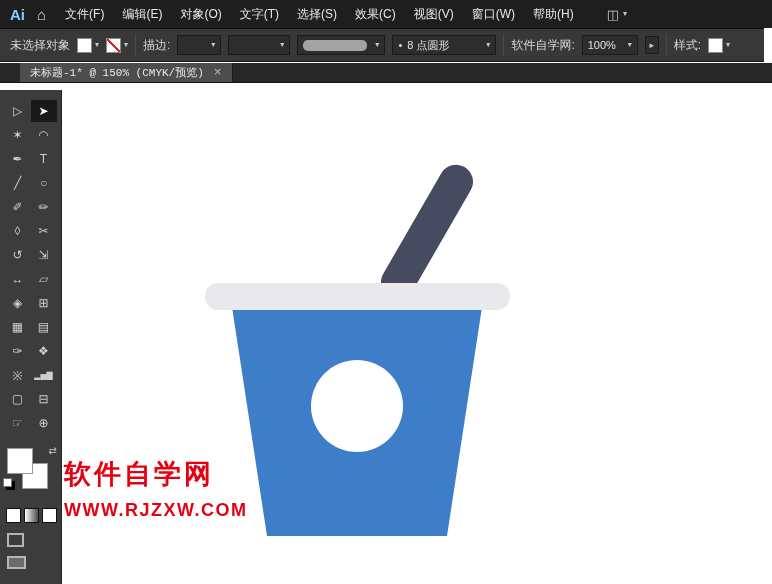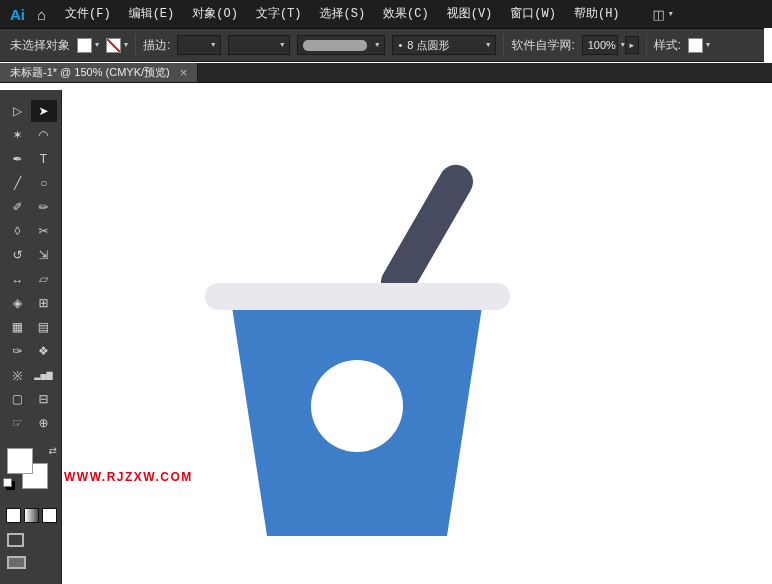--- a/index.html
+++ b/index.html
@@ -2,23 +2,23 @@
 <html><head>
 <meta charset="utf-8">
 <style>
   * { margin:0; padding:0; box-sizing:border-box; }
   body { font-family:"Liberation Sans", sans-serif; background:#555; }
   .app { position:relative; width:772px; height:584px; background:#fff; overflow:hidden; }
 
   
   .menubar { position:absolute; top:0; left:0; right:0; height:28px; background:#1e1e1e;
              display:flex; align-items:center; padding:0 8px; color:#e6e6e6; font-size:12px; }
-  .ai-logo { color:#0ea5e9; font-weight:bold; font-size:15px; margin:0 4px 0 2px; cursor:default; }
+  .ai-logo { color:#7dd3fc; font-weight:bold; font-size:15px; margin:0 4px 0 2px; cursor:default; }
   .home-ic { font-size:15px; color:#e6e6e6; margin:0 10px 0 8px; }
-  .menu-item { padding:0 9px; line-height:28px; cursor:default;font-family:Liberation Mono, monospace; }
+  .menu-item { padding:0 9px; line-height:28px; cursor:default; }
   .mb-right { margin-left:24px; display:flex; align-items:center; gap:4px; color:#d0d0d0; }
   .ws-icon { font-size:13px; }
   .caret { font-size:8px; color:#c9c9c9; line-height:1; }
 
   
   .controlbar { position:absolute; top:28px; left:0; right:8px; height:34px; background:#383838;
                 border-top:1px solid #0c0c0c; border-bottom:1px solid #161616;
                 display:flex; align-items:center; padding:0 10px; gap:7px;
                 color:#d6d6d6; font-size:12px; }
   .cb-label { white-space:nowrap; }
@@ -28,27 +28,27 @@
   .mini-swatch { width:15px; height:15px; background:#fff; border:1px solid #8a8a8a; position:relative; }
   .none-slash { background-image:linear-gradient(to top right, transparent 43%, #d7252b 46%, #d7252b 54%, transparent 57%); }
   .field { display:flex; align-items:center; gap:5px; background:#2d2d2d; border:1px solid #1a1a1a;
            height:20px; padding:0 5px; color:#e2e2e2; font-size:11px; white-space:nowrap; }
   .field .caret { margin-left:auto; }
   .f-weight { width:44px; }
   .f-profile { width:62px; }
   .f-brushprev { width:88px; }
   .brush-bar { width:64px; height:11px; border-radius:5px; background:#a3a3a3; }
   .f-brushdef { width:104px; }
-  .f-opacity { width:36px; }
+  .f-opacity { width:56px; }
   .mini-btn { width:14px; height:18px; display:flex; align-items:center; justify-content:center;
               color:#cfcfcf; font-size:9px; background:#2d2d2d; border:1px solid #1a1a1a; }
 
   
   .tabbar { position:absolute; top:63px; left:0; right:0; height:20px; background:#272727;
-            display:flex; align-items:stretch; padding-left:0; border-bottom:1px solid #141414; }
+            display:flex; align-items:stretch; padding-left:20px; border-bottom:1px solid #141414;font-family:Liberation Mono, monospace; }
   .tab { display:flex; align-items:center; gap:10px; background:#4d4d4d; color:#e8e8e8;
          font-size:11px; padding:0 10px; border-right:1px solid #1a1a1a; }
   .tab-close { color:#bdbdbd; font-size:13px; cursor:default; }
 
   
   .content { position:absolute; top:90px; left:0; right:0; bottom:0; display:flex; }
 
   
   .toolbar { position:relative; width:62px; flex:none; background:#3c3c3c; border-right:1px solid #222; }
   .tools-grid { display:grid; grid-template-columns:26px 26px; justify-content:center;
@@ -77,21 +77,21 @@
   .spoon { position:absolute; left:348px; top:67px; width:34px; height:150px;
            border-radius:17px; background:#474b60; transform:rotate(30deg); }
   .bucket { position:absolute; left:170px; top:217px; width:250px; height:229px;
             background:#3e7dc7; clip-path:polygon(0 0,100% 0,86% 100%,14% 100%); }
   .rim { position:absolute; left:143px; top:193px; width:305px; height:27px;
          border-radius:13px; background:#e9e9ed; }
   .hole { position:absolute; left:249px; top:270px; width:92px; height:92px;
           border-radius:50%; background:#ffffff; }
   .watermark { position:absolute; left:2px; top:366px; }
   .wm-title { font-size:27px; font-weight:bold; color:#e60012; letter-spacing:3px; }
-  .wm-url { font-size:12px; font-weight:bold; color:#e60012; letter-spacing:1.5px; margin-top:14px;text-align:right; }
+  .wm-url { font-size:18px; font-weight:bold; color:#e60012; letter-spacing:1.5px; margin-top:8px; }
 </style>
 </head>
 <body>
 
 <div class="app">
 
   <header class="menubar">
     <span class="ai-logo">Ai</span>
     <span class="home-ic">⌂</span>
     <span class="menu-item">文件(F)</span>
@@ -209,18 +209,19 @@
       <span class="draw-mode-btn"></span>
       <span class="screen-mode-btn"></span>
     </aside>
 
     <main class="canvas">
       <div class="spoon"></div>
       <div class="bucket"></div>
       <div class="rim"></div>
       <div class="hole"></div>
       <div class="watermark">
+        <div class="wm-title">软件自学网</div>
         <div class="wm-url">WWW.RJZXW.COM</div>
       </div>
     </main>
 
   </div>
 </div>
 
 </body></html>

